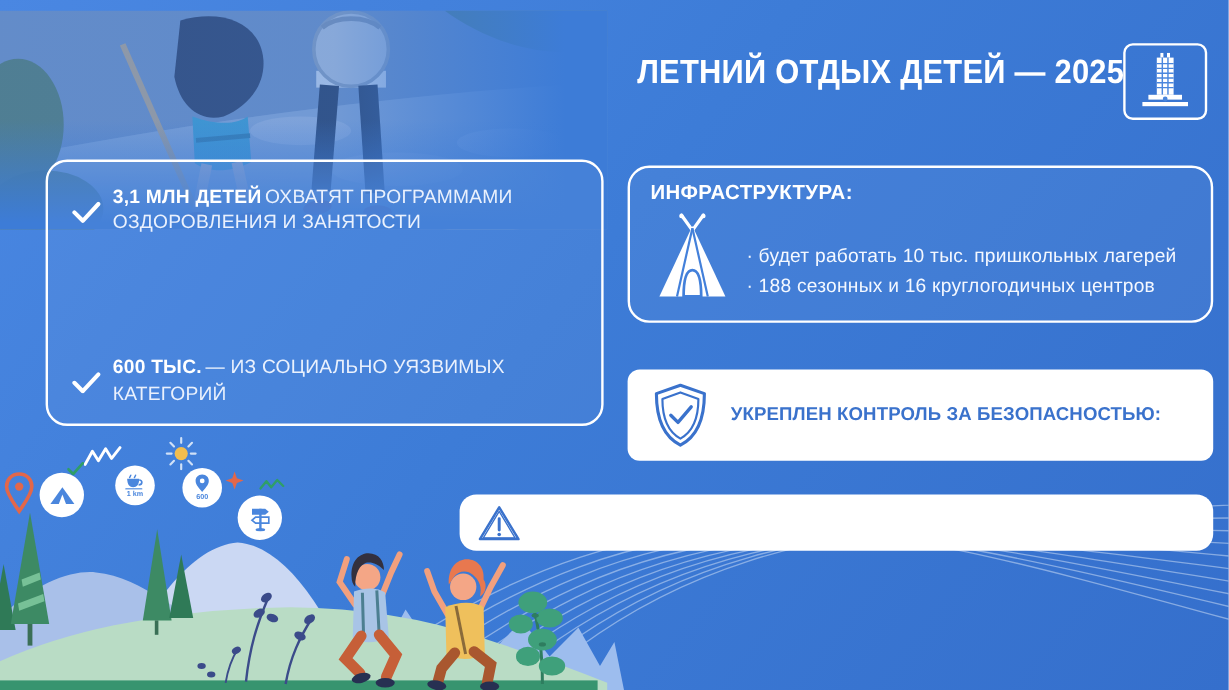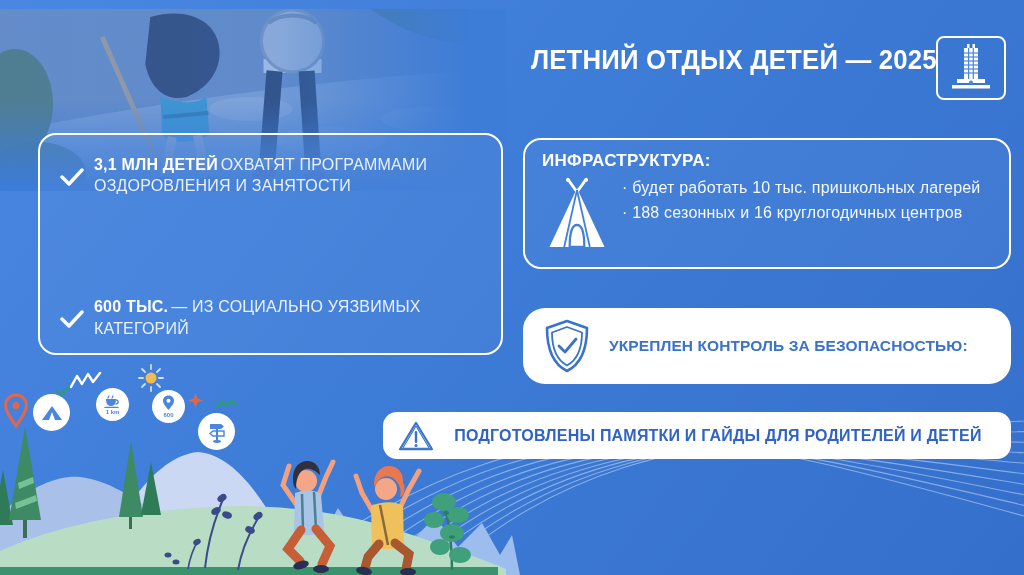--- a/index.html
+++ b/index.html
@@ -27,27 +27,27 @@
   .bcard { position:absolute; z-index:3; border:2px solid #fff; border-radius:18px;
     background:rgba(118,164,230,.14); color:#fff; }
   .stats-card { left:38px; top:133px; width:465px; height:222px; padding:19px 18px 14px 18px;
     display:flex; flex-direction:column; justify-content:space-between; }
   .stat { display:flex; align-items:center; }
   .stat .chk { flex:0 0 24px; margin:3px 10px 0 2px; }
   .stat p { font-size:16px; line-height:1.33; letter-spacing:.2px; color:#eaf1fd; }
   .stat b { color:#fff; margin-right:3px; }
   .infra-card { left:523px; top:138px; width:488px; height:131px; padding:11px 14px 10px 17px; }
   .infra-head { font-size:17px; font-weight:700; letter-spacing:.3px; }
-  .infra-body { display:flex; align-items:flex-start; margin-top:4px; }
+  .infra-body { display:flex; align-items:flex-end; margin-top:4px; }
   .infra-body .tent { flex:0 0 66px; margin:2px 12px 0 2px; }
   .infra-list { list-style:none; }
   .infra-list li { font-size:16px; line-height:25px; letter-spacing:.2px; color:#f4f8ff; white-space:nowrap; }
   
   .wcard { position:absolute; z-index:3; background:#fff; display:flex; align-items:center; }
-  .safety-card { left:523px; top:308px; width:488px; height:76px; border-radius:22px; padding:0 14px 0 18px; }
+  .safety-card { left:523px; top:308px; width:488px; height:76px; border-radius:10px; padding:0 14px 0 18px; }
   .safety-text { margin-left:16px; color:#3a72cc; }
   .safety-text .l1 { font-size:15.5px; font-weight:700; letter-spacing:.1px; white-space:nowrap; }
   .safety-text .l2 { font-size:15.5px; margin-top:3px; color:#4a7fd4; letter-spacing:.3px; }
   .guides-card { left:383px; top:412px; width:628px; height:47px; border-radius:14px; padding:0 10px 0 14px; }
   .guides-text { flex:1; text-align:center; color:#2f63c4; font-size:16px; font-weight:700; letter-spacing:.2px; white-space:nowrap; }
   
   .decor { position:absolute; z-index:2; }
   .badge { background:#fff; border-radius:50%; display:flex; flex-direction:column;
     align-items:center; justify-content:center; }
   .badge .tiny { font-size:6px; font-weight:700; color:#4a86dd; line-height:1; margin-top:1px; }
@@ -248,21 +248,20 @@
     </div>
   </div>
 
   <div class="wcard guides-card">
     <svg width="38" height="34" viewBox="0 0 40 36">
       <path d="M20 4 L37 32 L3 32 Z" fill="none" stroke="#3a72cc" stroke-width="2.2" stroke-linejoin="round"></path>
       <path d="M20 7.5 L34 31 L6 31 Z" fill="none" stroke="#3a72cc" stroke-width="1.2" stroke-linejoin="round"></path>
       <line x1="20" y1="14" x2="20" y2="24" stroke="#3a72cc" stroke-width="2.6" stroke-linecap="round"></line>
       <circle cx="20" cy="28" r="1.6" fill="#3a72cc"></circle>
     </svg>
-    <div class="guides-text">ПОДГОТОВЛЕНЫ ПАМЯТКИ И ГАЙДЫ ДЛЯ РОДИТЕЛЕЙ И ДЕТЕЙ</div>
   </div>
 
   <svg class="decor" style="left:3px;top:392px" width="26" height="38" viewBox="0 0 26 38">
     <path d="M13 3 C 6.5 3 2.5 8 2.5 13.5 C 2.5 20 9 28 13 34 C 17 28 23.5 20 23.5 13.5 C 23.5 8 19.5 3 13 3 Z" fill="none" stroke="#e2674a" stroke-width="3"></path>
     <circle cx="13" cy="13.5" r="3.5" fill="#e2674a"></circle>
   </svg>
 
   <svg class="decor" style="left:56px;top:385px" width="14" height="11" viewBox="0 0 14 11">
     <polyline points="1,6 5,10 13,1" fill="none" stroke="#2f9e68" stroke-width="2.2" stroke-linecap="round"></polyline>
   </svg>

